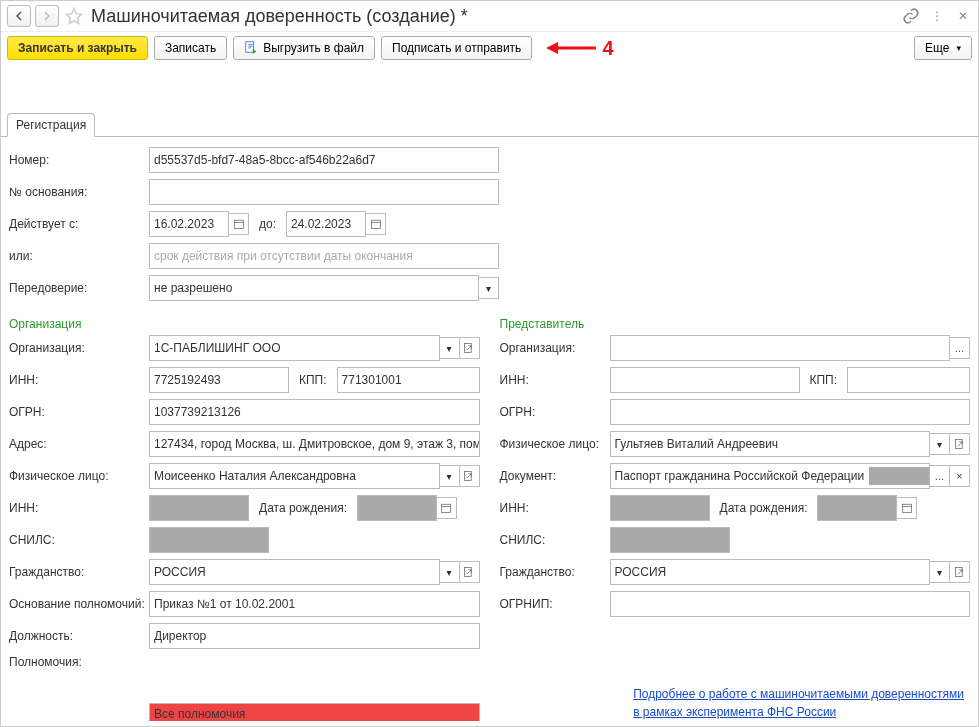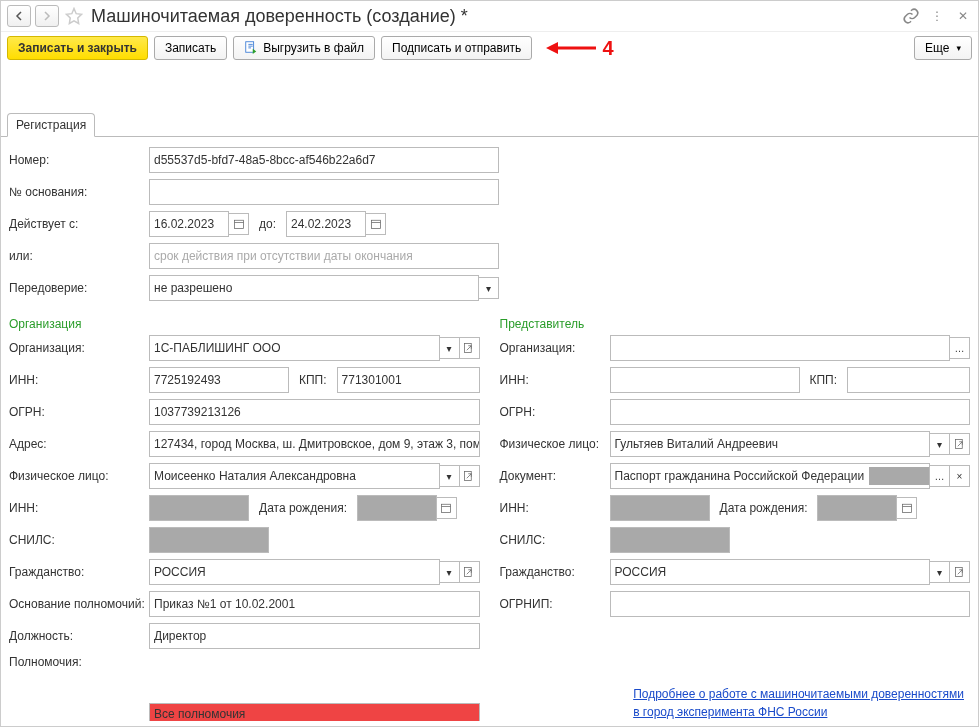--- a/index.html
+++ b/index.html
@@ -466,16 +466,16 @@
         <div class="fld">
               <input class="inp" value="" style="">
             </div>
       </div>
     </div>
   </div>
 </div>
 
 <div class="footer-link">
   <span class="link">Подробнее о работе с машиночитаемыми доверенностями</span><br>
-  <span class="link">в город эксперимента ФНС России</span>
+  <span class="link">в рамках эксперимента ФНС России</span>
 </div>
 
 </div>
 
 </body></html>

